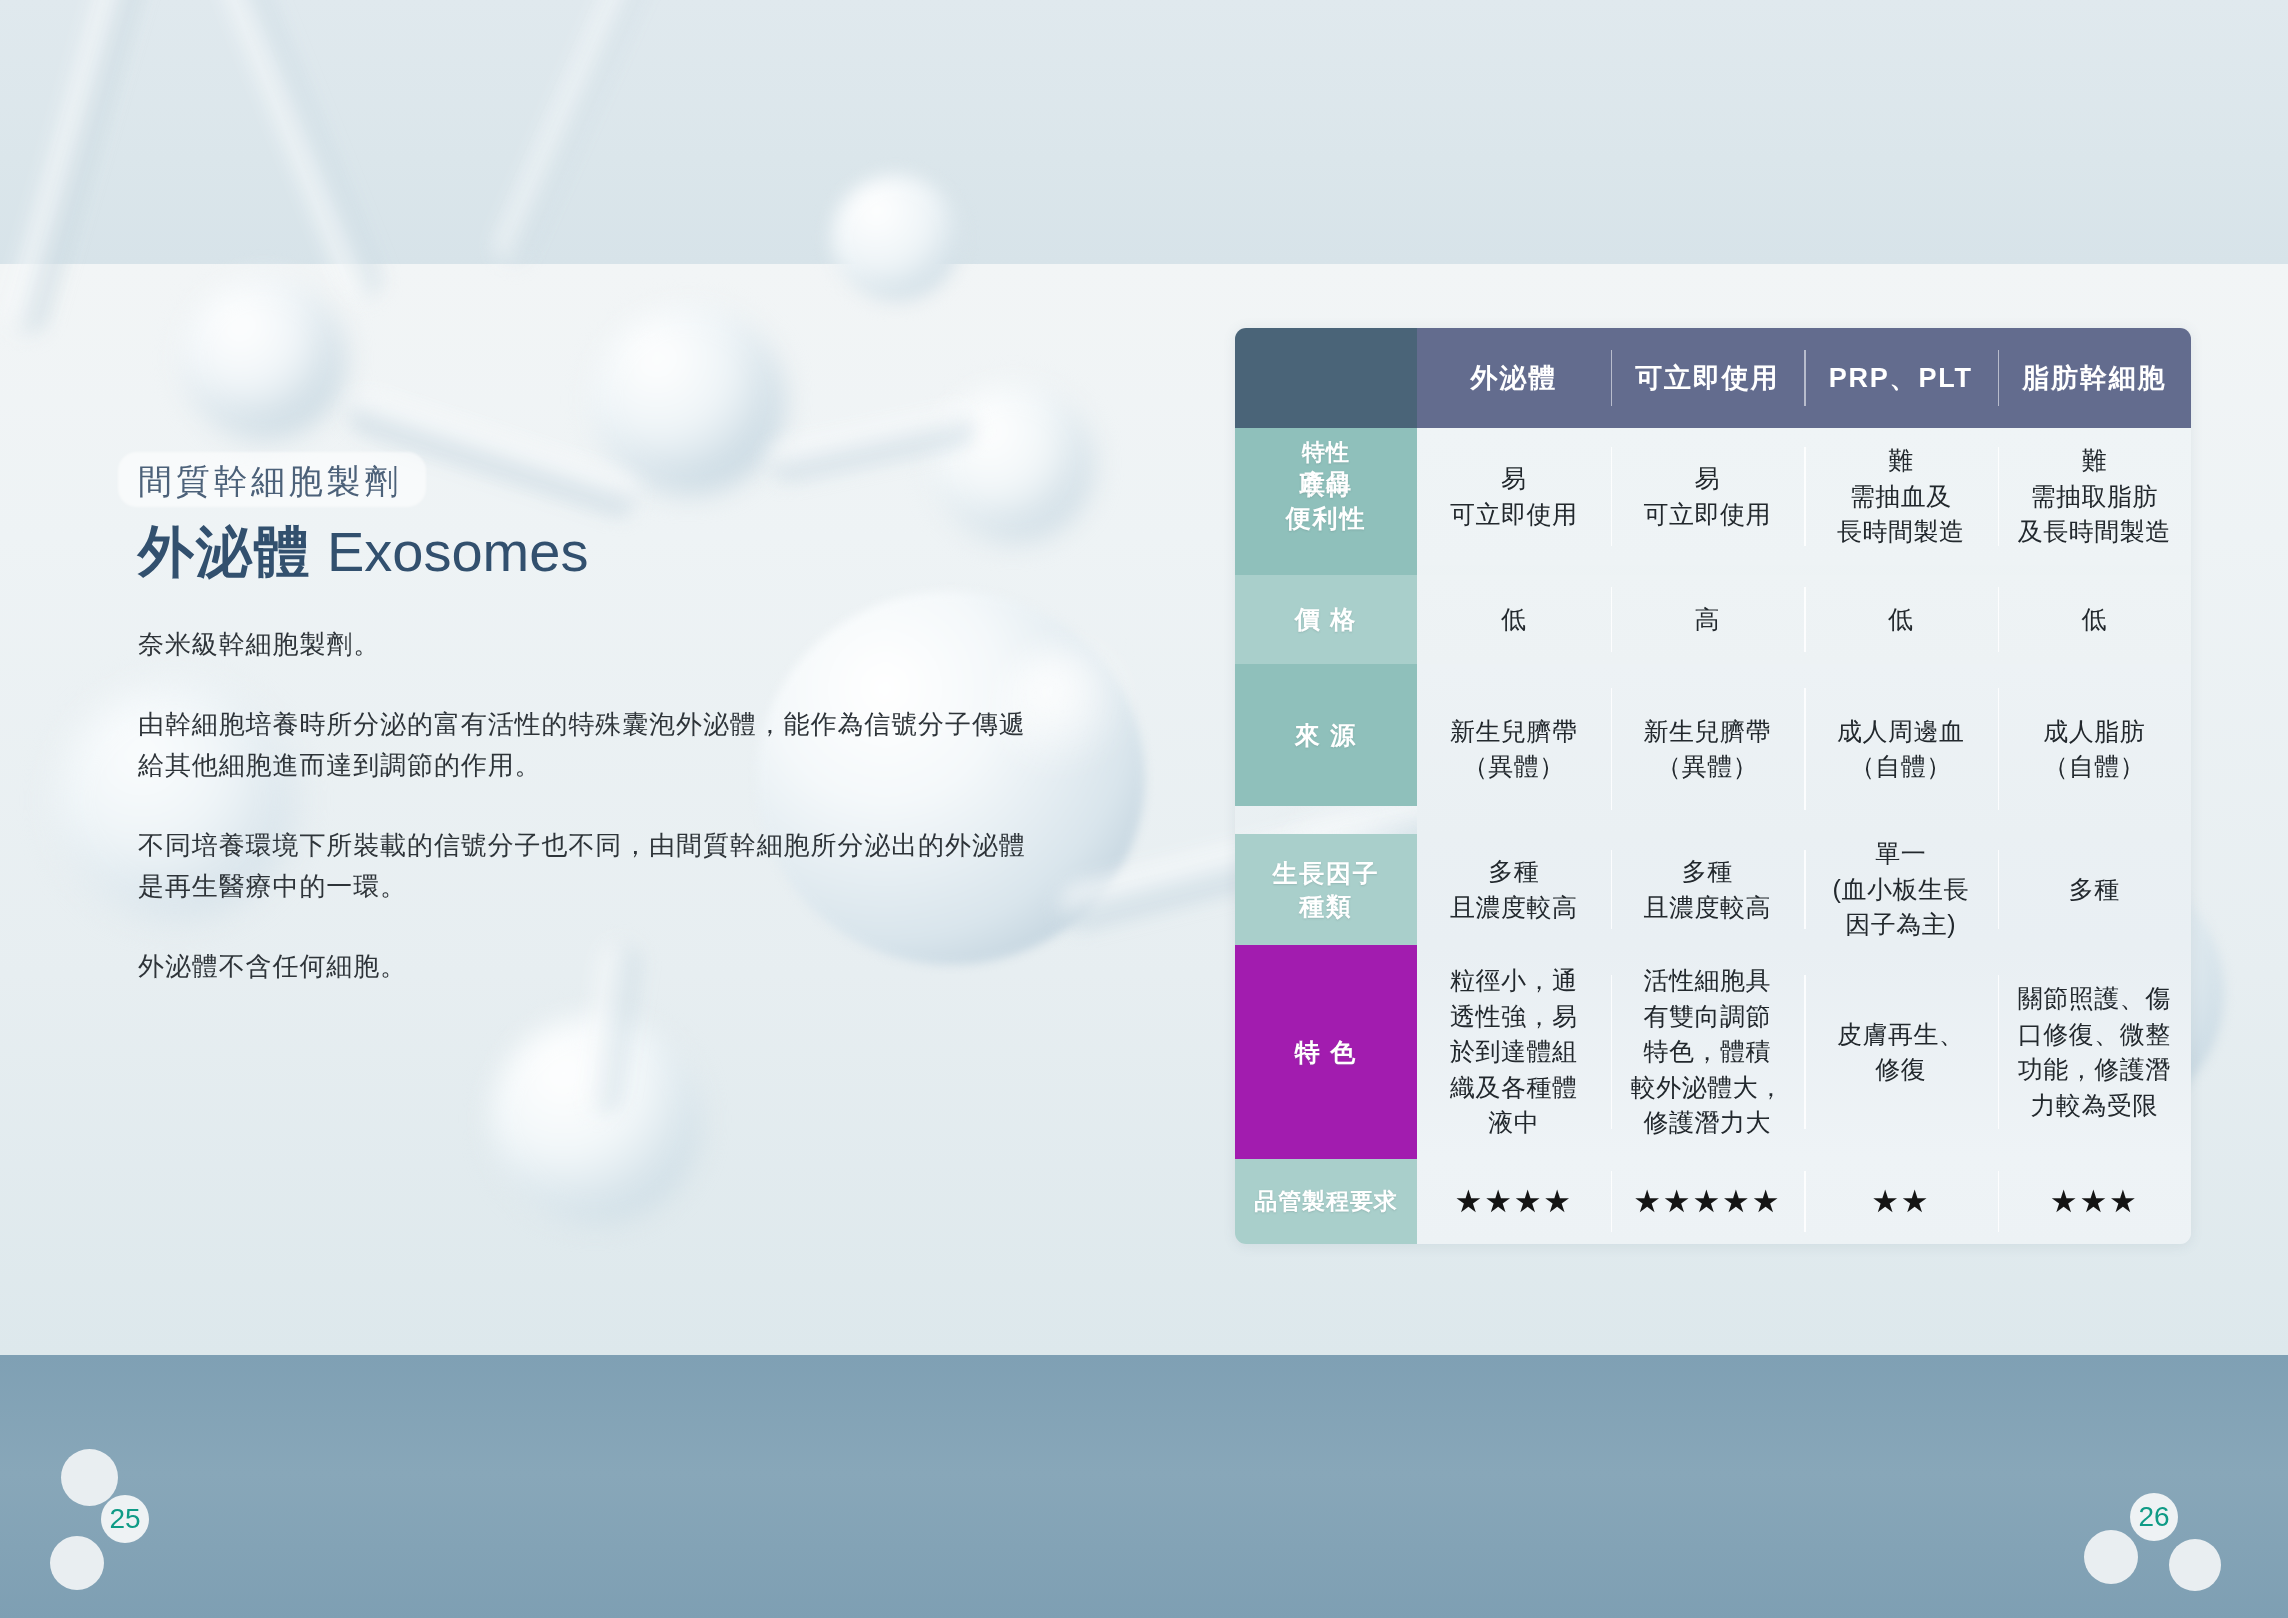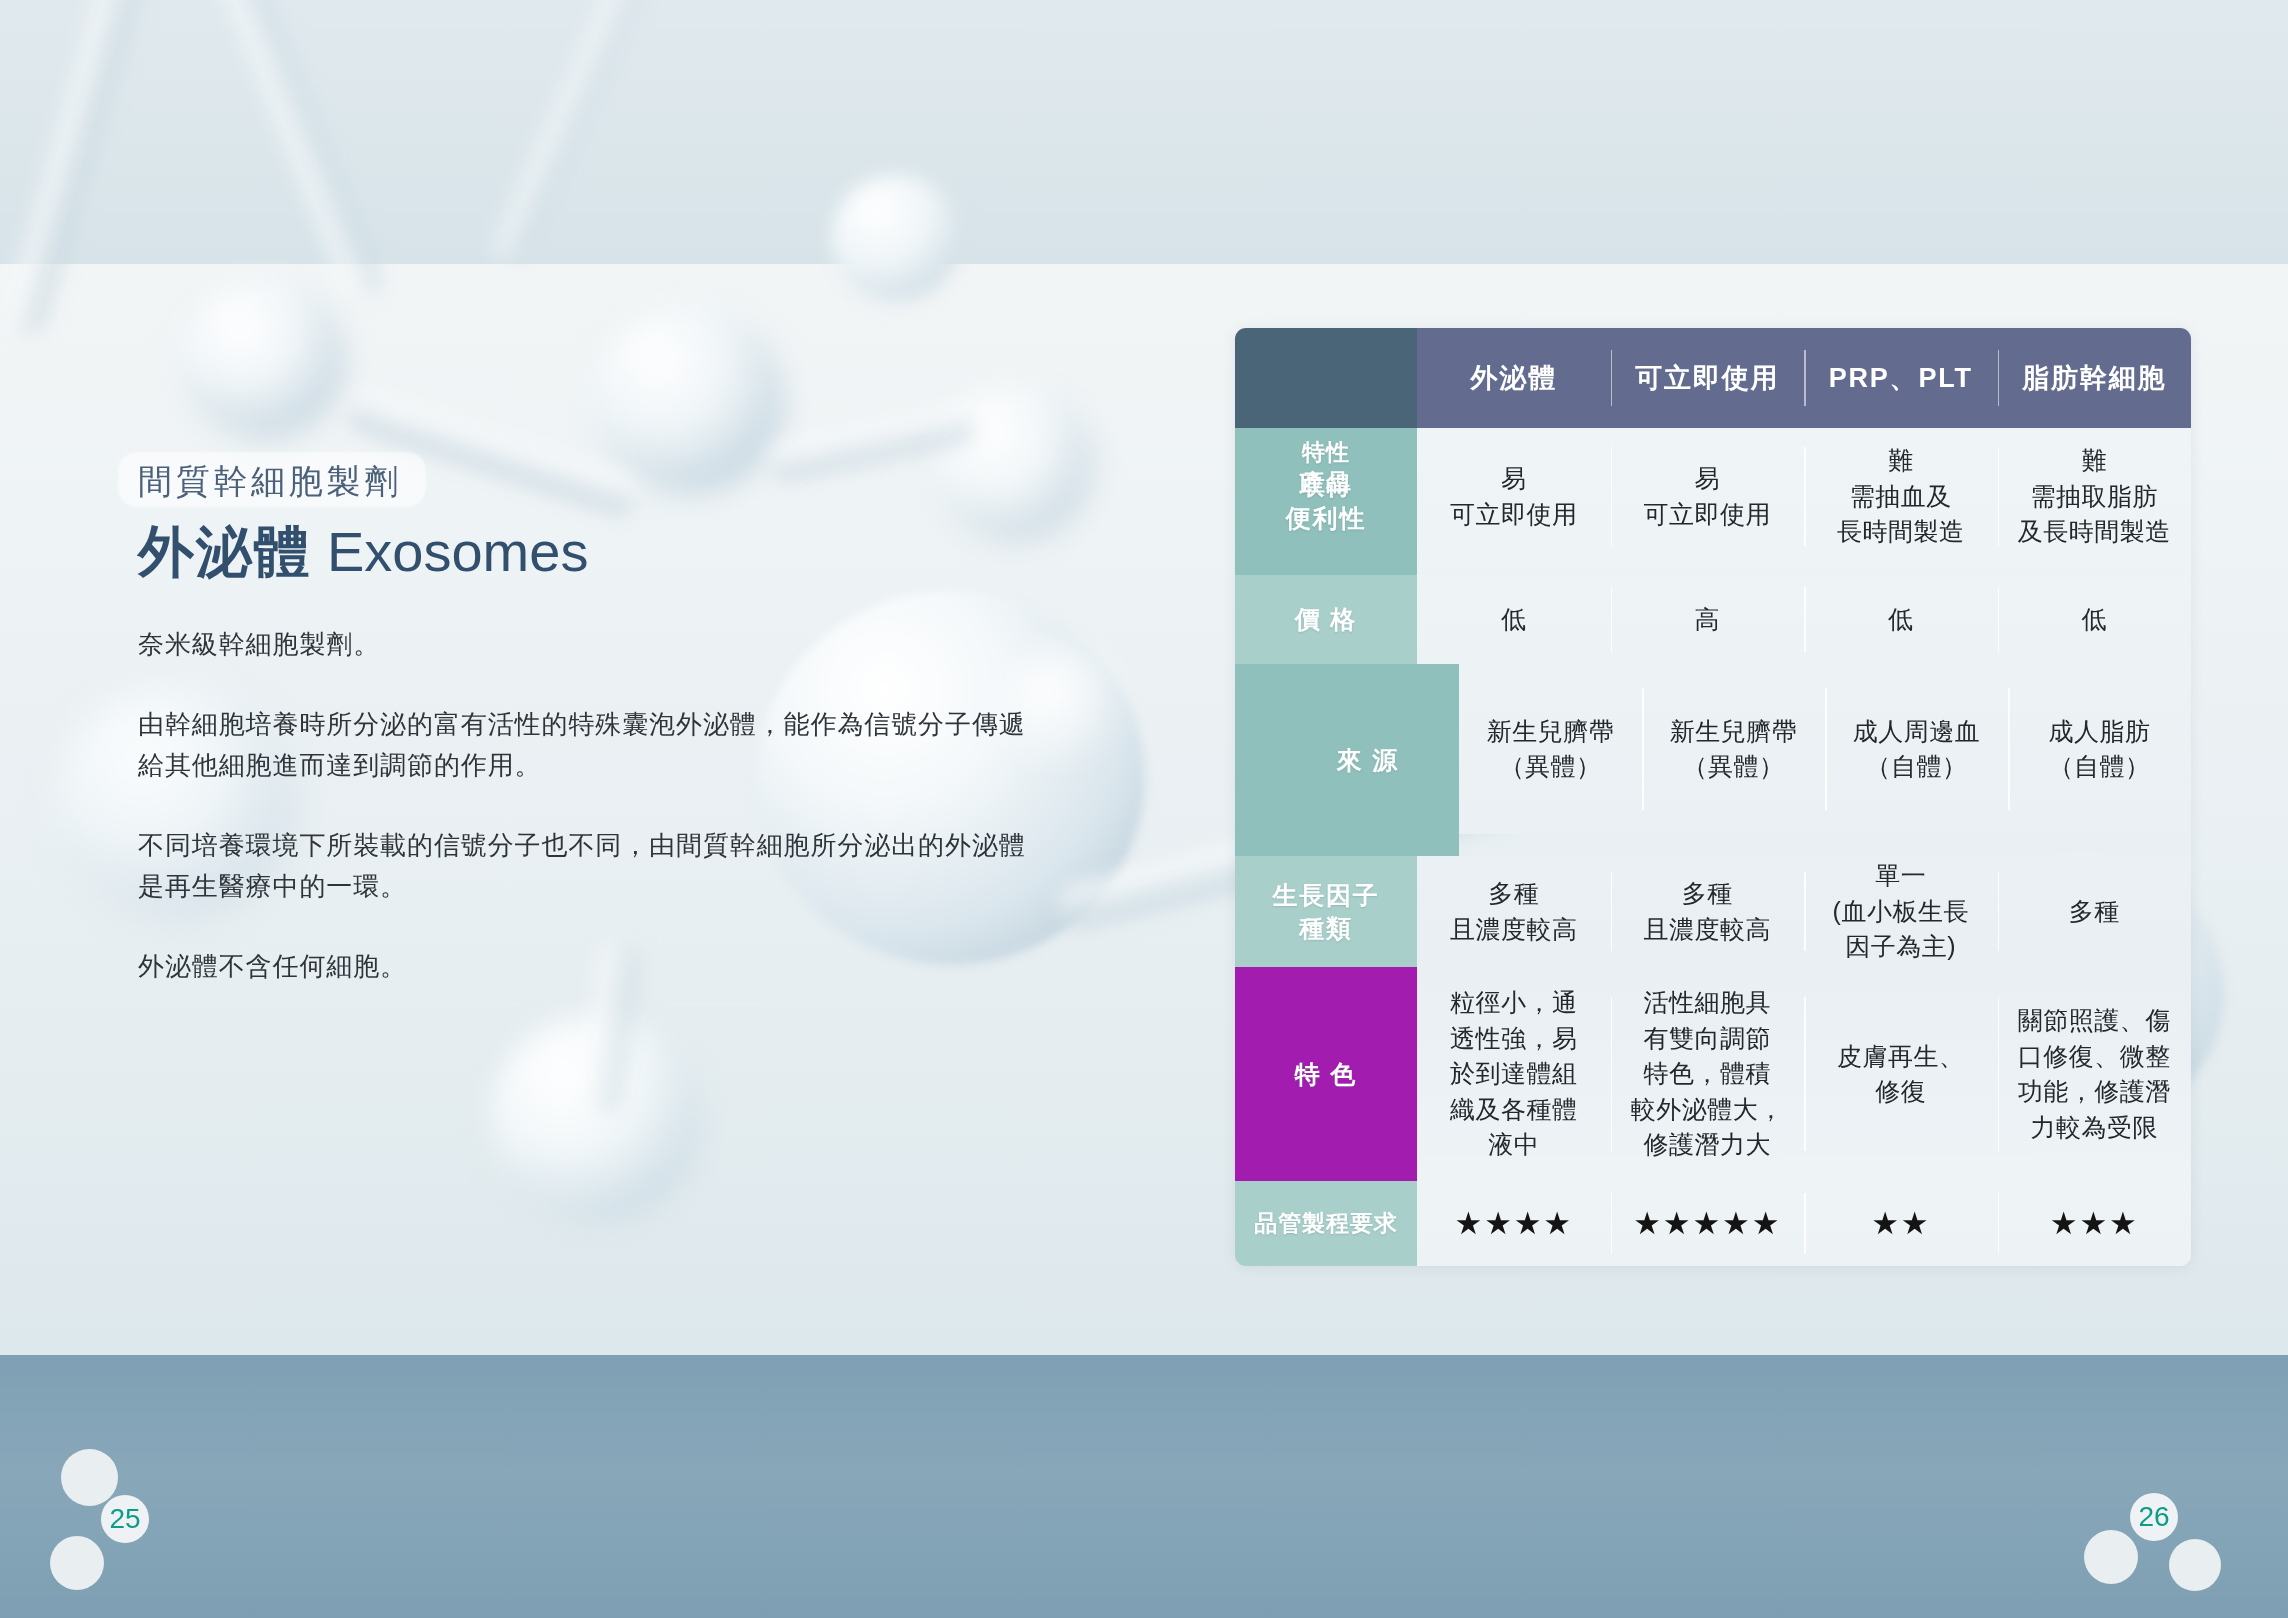--- a/index.html
+++ b/index.html
@@ -59,21 +59,21 @@
   
   .hdr .lab{background:#4a6478;height:100px;position:relative;
     font-size:23px;letter-spacing:0.9px;}
   .hdr .cells{background:#636c8e;height:100px;}
   .hdr .cell{color:#ffffff;font-weight:700;font-size:27px;letter-spacing:1.8px;}
   .hdr .cell + .cell::before{background:rgba(255,255,255,.55);top:22%;bottom:22%;width:1.8px;}
 
   
   .r1 .lab{background:#8fc0bb;height:147px;}
   .r2 .lab{background:#a9cfcb;height:89px;}
-  .r3 .lab{background:#8fc0bb;height:192px;padding-left:42px;}
+  .r3 .lab{background:#8fc0bb;height:142px;}
   .r4 .lab{background:#a9cfcb;height:111px;}
   .r5 .lab{background:#a21caf;height:214px;}
   .r6 .lab{background:#a9cfcb;height:85px;font-size:23px;letter-spacing:0.9px;}
 
   .r1 .cells{height:137px;background:linear-gradient(180deg,#eff4f6 0%,#eef3f5 100%);}
   .r2 .cells{height:89px;background:linear-gradient(180deg,#eef3f5 0%,#edf2f4 100%);}
   .r3 .cells{height:170px;background:linear-gradient(180deg,#edf2f5 0%,#eaf0f3 100%);}
   .r4 .cells{height:111px;background:linear-gradient(180deg,#eaf0f3 0%,#e9eff3 100%);}
   .r5 .cells{height:214px;background:linear-gradient(180deg,#e9eff3 0%,#eef3f6 100%);}
   .r6 .cells{height:85px;background:linear-gradient(180deg,#eef3f6 0%,#edf2f5 100%);}

